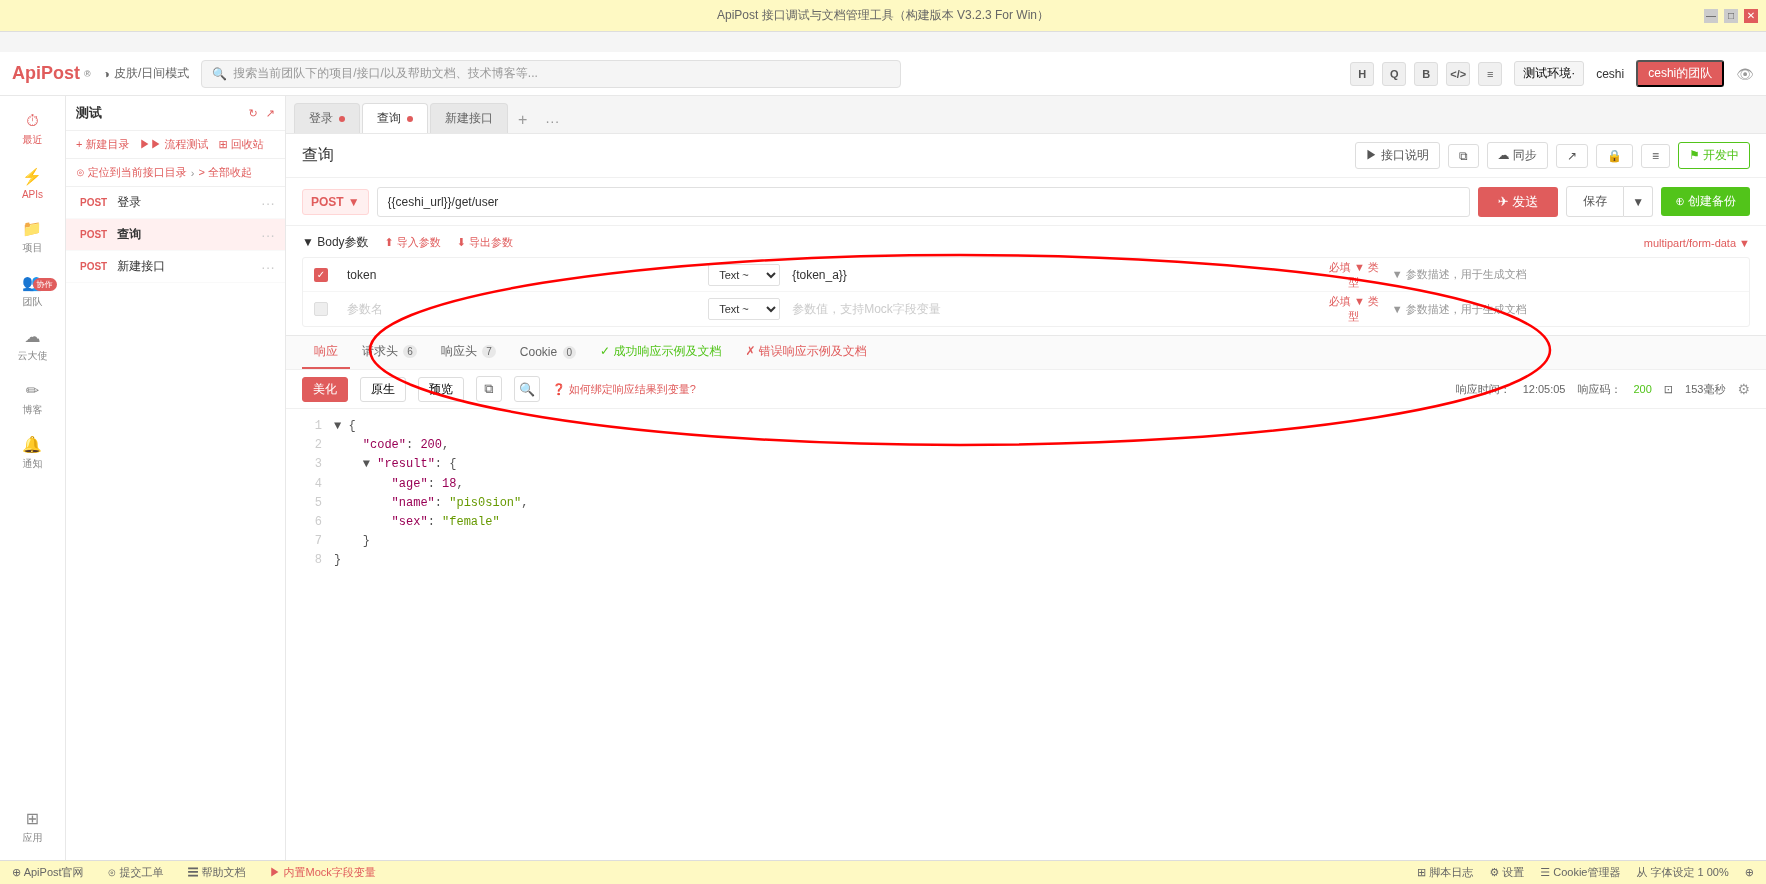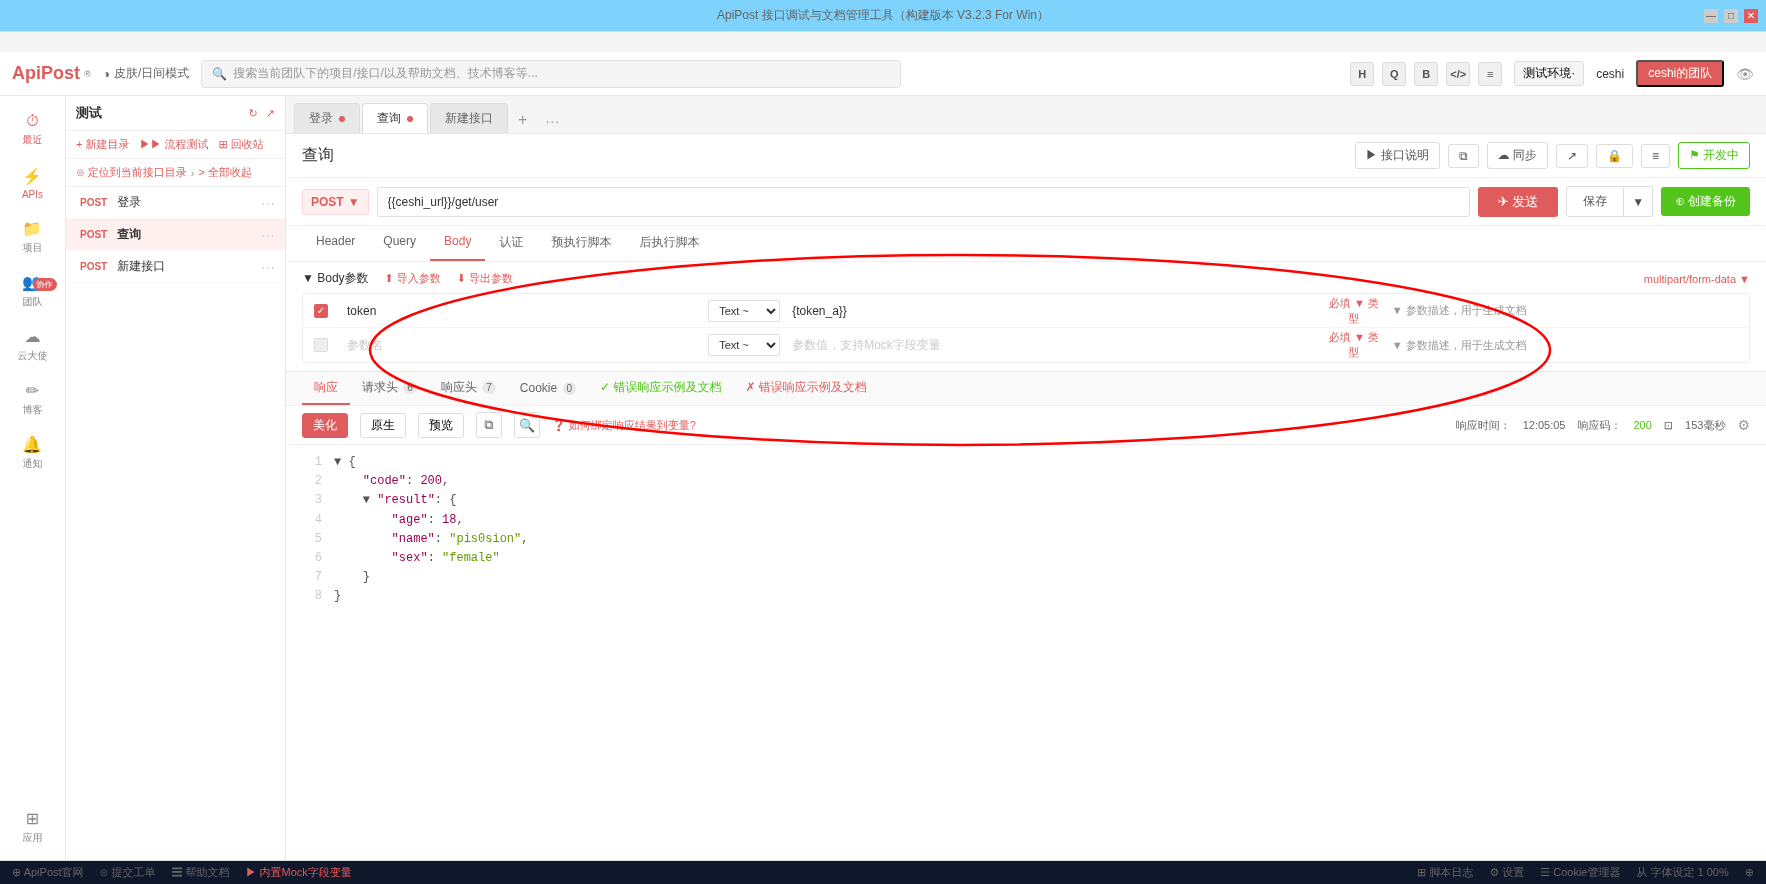--- a/index.html
+++ b/index.html
@@ -1,21 +1,21 @@
 <!DOCTYPE html>
 <html><head>
   <meta charset="utf-8">
   <style>
     * { margin: 0; padding: 0; box-sizing: border-box; }
     body { font-family: 'Microsoft YaHei', Arial, sans-serif; font-size: 12px; background: #f5f5f5; color: #333; overflow: hidden; height: 884px; width: 1766px; }
 
     
     .titlebar {
       height: 32px;
-      background: #7dd3fc;
+      background: #fef9c3;
       display: flex;
       align-items: center;
       justify-content: center;
       font-size: 12px;
       color: #666;
       border-bottom: 1px solid #ddd;
       position: relative;
     }
     .titlebar-controls {
       position: absolute;
@@ -688,26 +688,26 @@
     }
     .code-content { color: #333; }
     .json-key { color: #905; }
     .json-string { color: #690; }
     .json-number { color: #905; }
     .json-punct { color: #555; }
 
     
     .statusbar {
       height: 24px;
-      background: #0f172a;
+      background: #fef9c3;
       border-top: 1px solid #ddd;
       display: flex;
       align-items: center;
       padding: 0 12px;
-      gap: 16px;
+      gap: 24px;
       font-size: 11px;
       color: #666;
     }
     .statusbar-link {
       cursor: pointer;
       color: #666;
     }
     .statusbar-mock { color: #e05c5c; cursor: pointer; }
     .statusbar-right {
       margin-left: auto;
@@ -875,40 +875,20 @@
           </div>
           <input class="url-input" type="text" value="{{ceshi_url}}/get/user" style="">
           <button class="send-btn">✈ 发送</button>
           <div style="display:flex;">
             <button class="save-btn">保存</button>
             <button class="save-arrow-btn">▼</button>
           </div>
           <button class="create-backup-btn">⊕ 创建备份</button>
         </div>
 
-        <div class="req-tabs">
-          <div class="req-tab">
-            <span>Header</span>
-          </div>
-          <div class="req-tab">
-            <span>Query</span>
-          </div>
-          <div class="req-tab active">
-            <span>Body</span>
-          </div>
-          <div class="req-tab">
-            <span>认证</span>
-          </div>
-          <div class="req-tab">
-            <span>预执行脚本</span>
-          </div>
-          <div class="req-tab">
-            <span>后执行脚本</span>
-          </div>
-        </div>
 
         <div class="body-params">
           <div class="body-params-header">
             <span class="body-params-title">▼ Body参数</span>
             <span class="import-btn">⬆ 导入参数</span>
             <span class="export-btn">⬇ 导出参数</span>
             <span class="multipart-select">multipart/form-data ▼</span>
           </div>
           <div class="param-table">
 
@@ -980,21 +960,21 @@
             </div>
             <div class="res-tab">
               <span>响应头</span>
               <span class="res-tab-badge">7</span>
             </div>
             <div class="res-tab">
               <span>Cookie</span>
               <span class="res-tab-badge">0</span>
             </div>
             <div class="res-tab success-tab">
-              <span>✓ 错误响应示例及文档</span>
+              <span>✓ 成功响应示例及文档</span>
             </div>
             <div class="res-tab error-tab">
               <span>✗ 错误响应示例及文档</span>
             </div>
           </div>
 
           <div class="res-toolbar">
             <button class="res-format-btn active">美化</button>
             <button class="res-format-btn">原生</button>
             <button class="res-format-btn">预览</button>

